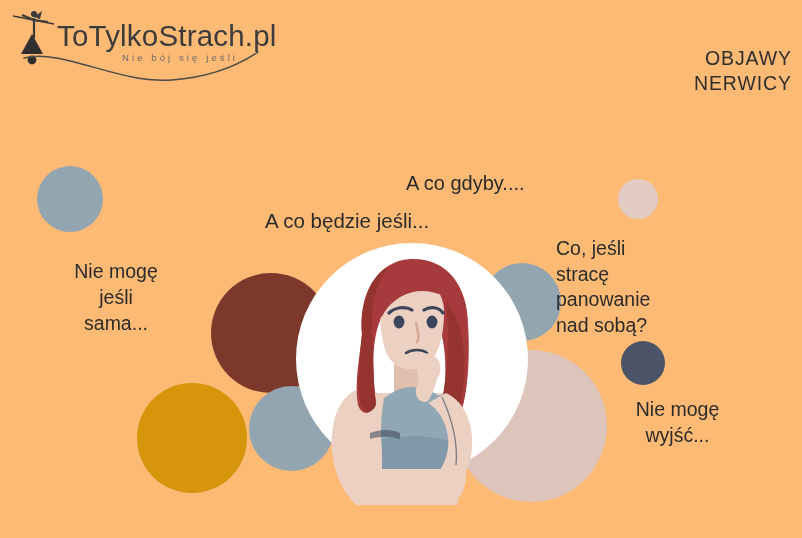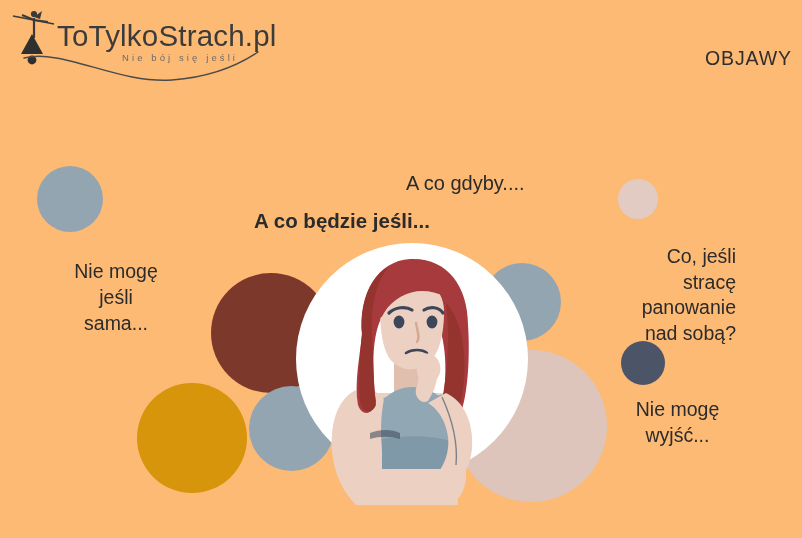--- a/index.html
+++ b/index.html
@@ -88,39 +88,38 @@
     font-weight: 400;
   }
   #worry-gdyby {
     left: 406px;
     top: 166px;
     font-size: 20px;
     white-space: nowrap;
     margin-top: 6px;
   }
   #worry-bedzie {
-    left: 254px;
+    left: 265px;
     top: 209px;
     font-size: 20.5px;
     white-space: nowrap;
-    font-weight: bold;
   }
   #worry-sama {
     left: 36px;
     top: 258px;
     width: 160px;
     text-align: center;
     font-size: 19.5px;
     line-height: 26px;
   }
   #worry-panowanie {
     left: 556px;
-    top: 244px;
+    top: 236px;
     width: 180px;
-    text-align: right;
+    text-align: left;
     font-size: 19.5px;
     line-height: 25.5px;
   }
   #worry-wyjsc {
     left: 600px;
     top: 396px;
     width: 155px;
     text-align: center;
     font-size: 19.5px;
     line-height: 26px;
@@ -248,20 +247,21 @@
     <div id="logo-wordmark">ToTylkoStrach.pl</div>
     <div id="logo-tagline">Nie bój się jeśli</div>
 
     <svg id="logo-swoosh" viewBox="0 0 240 34">
       <path d="M2 8 C40 -2 96 34 150 30 C190 27 218 14 236 2" stroke="#4a4a4a" stroke-width="1.5" fill="none" stroke-linecap="round"></path>
     </svg>
   </div>
 
   <div id="heading">
     <div>OBJAWY</div>
+    <div>NERWICY</div>
   </div>
 
   <div class="worry" id="worry-gdyby">
     <div>A co gdyby....</div>
   </div>
 
   <div class="worry" id="worry-bedzie">
     <div>A co będzie jeśli...</div>
   </div>
 

